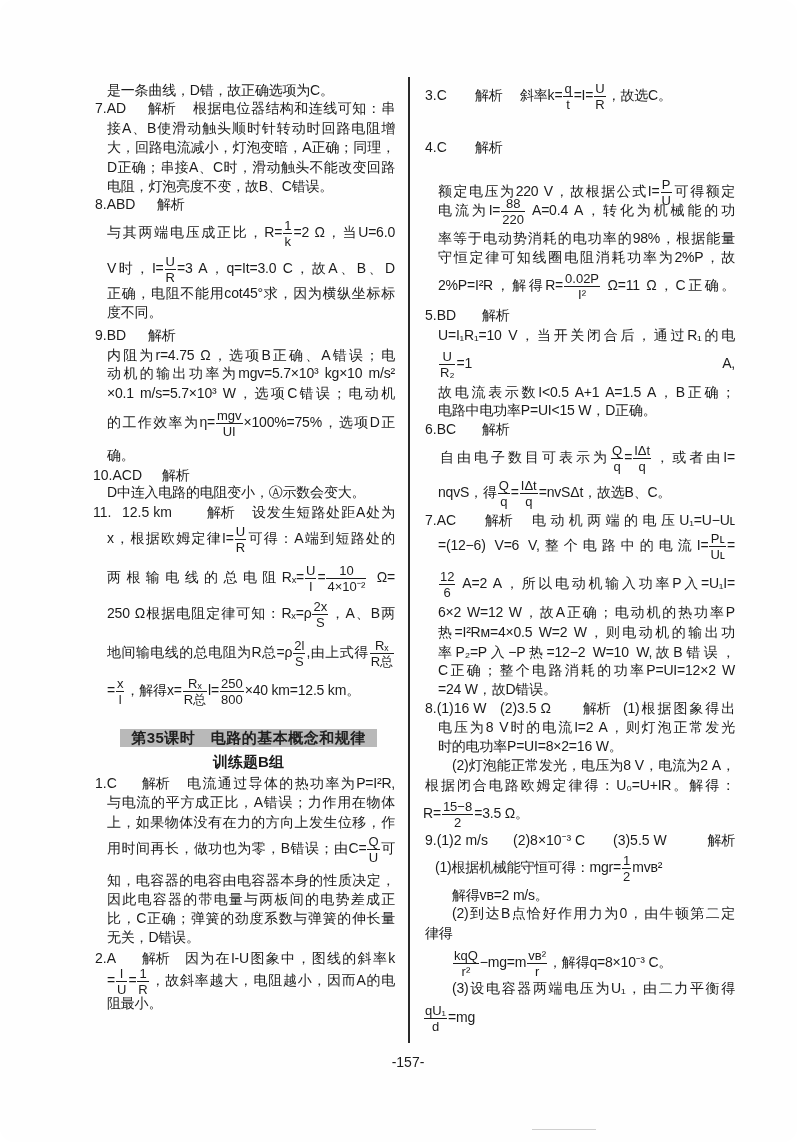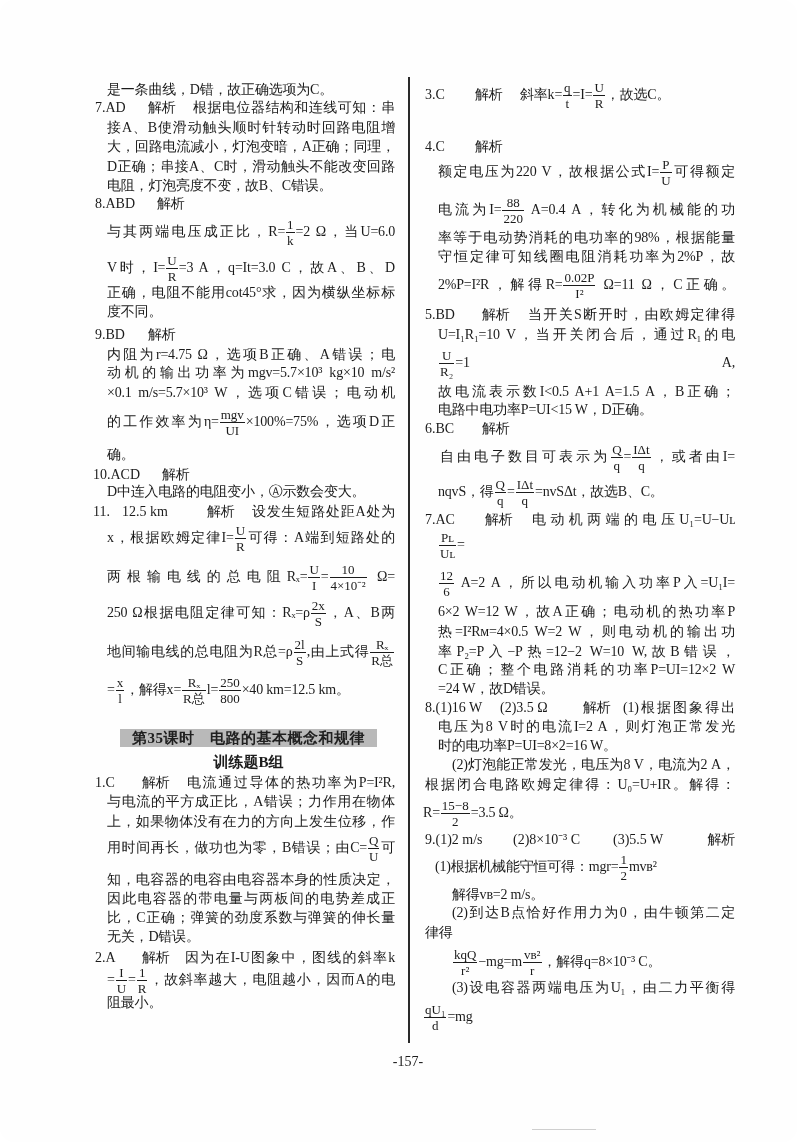--- a/index.html
+++ b/index.html
@@ -1,19 +1,19 @@
 <!DOCTYPE html>
 <html><head>
 <meta charset="utf-8">
 <style>
   html, body { margin:0; padding:0; background:#ffffff; }
   #page {
     position:relative; width:797px; height:1142px; overflow:hidden;
     background:#fefefe; color:#1b1b1b;
-    font-family:Liberation Serif, serif; font-size:14px;border-radius:14px;
+    font-family:Liberation Sans, sans-serif; font-size:14px;border-radius:14px;
   }
   .ln { position:absolute; height:20px; line-height:20px; white-space:nowrap; letter-spacing:-0.2px; }
   .j { text-align:justify; text-align-last:justify; }
   .nl { display:flex; align-items:baseline; }
   .nl > span { display:block; flex:none; white-space:nowrap; }
   .qn { letter-spacing:0; }
   .frac {
     display:inline-flex; flex-direction:column; vertical-align:middle;
     margin:-16px 1px; font-size:13px; line-height:15px; letter-spacing:0;
     text-align:center; text-align-last:center;
@@ -191,42 +191,41 @@
             <span class="fn">U</span>
             <span class="fd">R</span>
           </span><span>，故选C。</span></span>
       </div>
 
     <div class="ln nl" style="top:137px;left:425px">
         <span class="qn" style="width:50px">4.C</span>
         <span style="width:45px">解析</span>
       </div>
 
-    <div class="ln j" style="top:162px;left:438px;width:297px"><span>额定电压为220 V，故根据公式I=</span><span class="frac">
+    <div class="ln j" style="top:181px;left:438px;width:297px"><span>额定电压为220 V，故根据公式I=</span><span class="frac">
           <span class="fn">P</span>
           <span class="fd">U</span>
         </span><span>可得额定</span></div>
 
     <div class="ln j" style="top:200px;left:438px;width:297px"><span>电流为I=</span><span class="frac">
           <span class="fn">88</span>
           <span class="fd">220</span>
         </span><span> A=0.4 A，转化为机械能的功</span></div>
 
     <div class="ln j" style="top:228px;left:438px;width:297px"><span>率等于电动势消耗的电功率的98%，根据能量</span></div>
     <div class="ln j" style="top:247px;left:438px;width:297px"><span>守恒定律可知线圈电阻消耗功率为2%P，故</span></div>
 
     <div class="ln j" style="top:275px;left:438px;width:297px"><span>2%P=I²R，解得R=</span><span class="frac">
           <span class="fn">0.02P</span>
           <span class="fd">I²</span>
         </span><span> Ω=11 Ω，C正确。</span></div>
 
     <div class="ln nl" style="top:305px;left:425px">
         <span class="qn" style="width:57px">5.BD</span>
         <span style="width:46px">解析</span>
-        <span class="j" style="width:207px">当开关S断开时，由欧姆定律得</span>
       </div>
 
     <div class="ln j" style="top:325px;left:438px;width:297px"><span>U=I₁R₁=10 V，当开关闭合后，通过R₁的电</span></div>
 
     <div class="ln j" style="top:353px;left:438px;width:297px"><span class="frac">
           <span class="fn">U</span>
           <span class="fd">R₂</span>
         </span><span>=1 A,</span></div>
 
     <div class="ln j" style="top:382px;left:438px;width:297px"><span>故电流表示数I&lt;0.5 A+1 A=1.5 A，B正确；</span></div>
@@ -252,21 +251,21 @@
           <span class="fn">IΔt</span>
           <span class="fd">q</span>
         </span><span>=nvSΔt，故选B、C。</span></div>
 
     <div class="ln nl" style="top:510px;left:425px">
         <span class="qn" style="width:60px">7.AC</span>
         <span style="width:47px">解析</span>
         <span class="j" style="width:203px">电动机两端的电压U₁=U−Uʟ</span>
       </div>
 
-    <div class="ln j" style="top:535px;left:438px;width:297px"><span class="frac">
+    <div class="ln j" style="top:535px;left:438px;width:297px"><span>=(12−6) V=6 V,整个电路中的电流I=</span><span class="frac">
           <span class="fn">Pʟ</span>
           <span class="fd">Uʟ</span>
         </span><span>=</span></div>
 
     <div class="ln j" style="top:573px;left:438px;width:297px"><span class="frac">
           <span class="fn">12</span>
           <span class="fd">6</span>
         </span><span> A=2 A，所以电动机输入功率P入=U₁I=</span></div>
 
     <div class="ln j" style="top:602px;left:438px;width:297px"><span>6×2 W=12 W，故A正确；电动机的热功率P</span></div>

